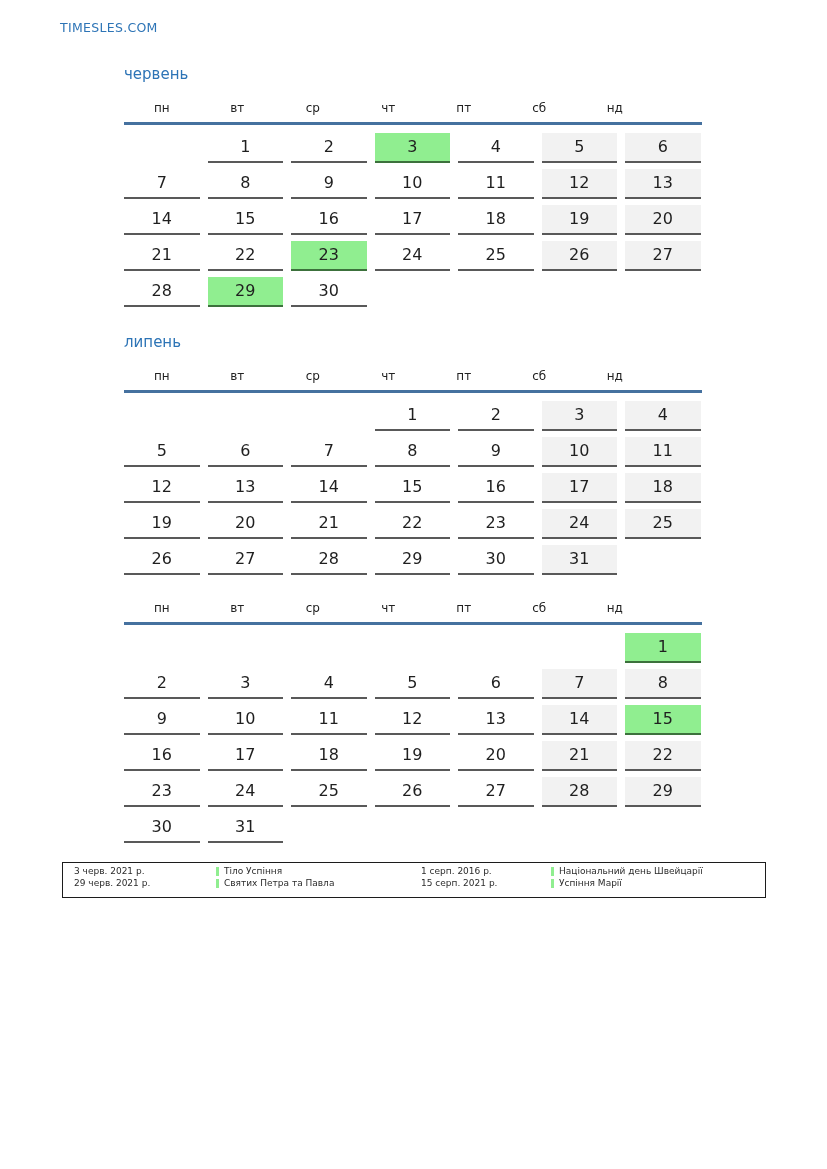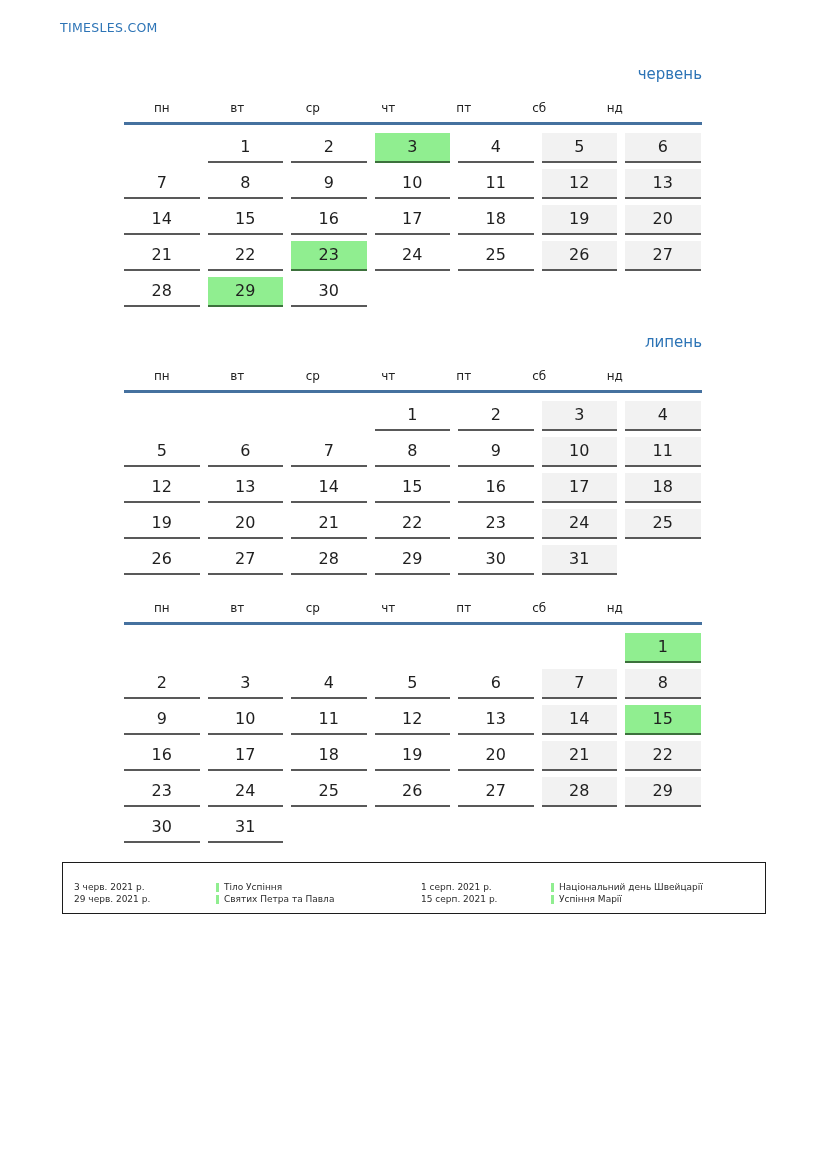--- a/index.html
+++ b/index.html
@@ -11,37 +11,37 @@
   :root{
     --blue:#2d74b6; --rule:#45719f; --green:#90ee90; --greenborder:#3c713c;
     --weekend:#f2f2f2; --underline:#595959;
   }
   .header{display:flex;justify-content:space-between;align-items:center;padding:20px 59px 0 60px;}
   .title{font-size:17px;color:#3a3a3a;}
   .site{font-size:12.5px;color:var(--blue);text-decoration:none;letter-spacing:.3px;cursor:pointer;}
   #months{width:578px;margin-left:124px;}
   .month{margin-top:25px;}
   .month:first-child{margin-top:29px;}
-  .month-title{text-align:right;color:var(--blue);font-size:15px;height:20px;line-height:20px;margin-top:20px;}
+  .month-title{text-align:left;color:var(--blue);font-size:15px;height:20px;line-height:20px;margin-top:20px;}
   .weekday-row{
     display:grid;grid-template-columns:repeat(7,75.5px);
     margin-top:16px;padding-bottom:6px;border-bottom:3px solid var(--rule);
   }
   .wd{text-align:center;font-size:12px;color:#222222;height:16px;line-height:16px;}
   .days{display:grid;grid-template-columns:repeat(7,75.5px);gap:6px 8px;margin-top:8px;}
   .cell{
     height:30px;box-sizing:border-box;text-align:center;
     font-size:16px;line-height:28px;color:#1f1f1f;
   }
   .cell.work{border-bottom:2px solid var(--underline);}
   .cell.weekend{background:var(--weekend);border-bottom:2px solid var(--underline);}
   .cell.holiday{background:var(--green);border-bottom:2px solid var(--greenborder);}
   .legend{
     margin:19px 0 0 62px;width:704px;box-sizing:border-box;
-    border:1.5px solid #1c1c1c;padding:18px 8px 7px 11px;
+    border:1.5px solid #1c1c1c;padding:2px 8px 7px 11px;
     display:flex;font-size:9px;color:#2b2b2b;
   }
   .lg1{width:347px;}
   .lg2{flex:1;}
   .lrow{display:flex;align-items:center;height:12.4px;line-height:12.4px;}
   .lg1 .ldate{width:142px;}
   .lg2 .ldate{width:130px;}
   .lname{display:flex;align-items:center;}
   .lbar{display:inline-block;width:3px;height:9px;background:var(--green);margin-right:5px;}
 </style>
@@ -220,21 +220,21 @@
       <div class="lrow">
         <span class="ldate">29 черв. 2021 р.</span>
         <span class="lname">
           <span class="lbar"></span>
           <span>Святих Петра та Павла</span>
         </span>
       </div>
     </div>
     <div class="lg2">
       <div class="lrow">
-        <span class="ldate">1 серп. 2021 р.</span>
+        <span class="ldate">1 серп. 2016 р.</span>
         <span class="lname">
           <span class="lbar"></span>
           <span>Національний день Швейцарії</span>
         </span>
       </div>
       <div class="lrow">
         <span class="ldate">15 серп. 2021 р.</span>
         <span class="lname">
           <span class="lbar"></span>
           <span>Успіння Марії</span>

